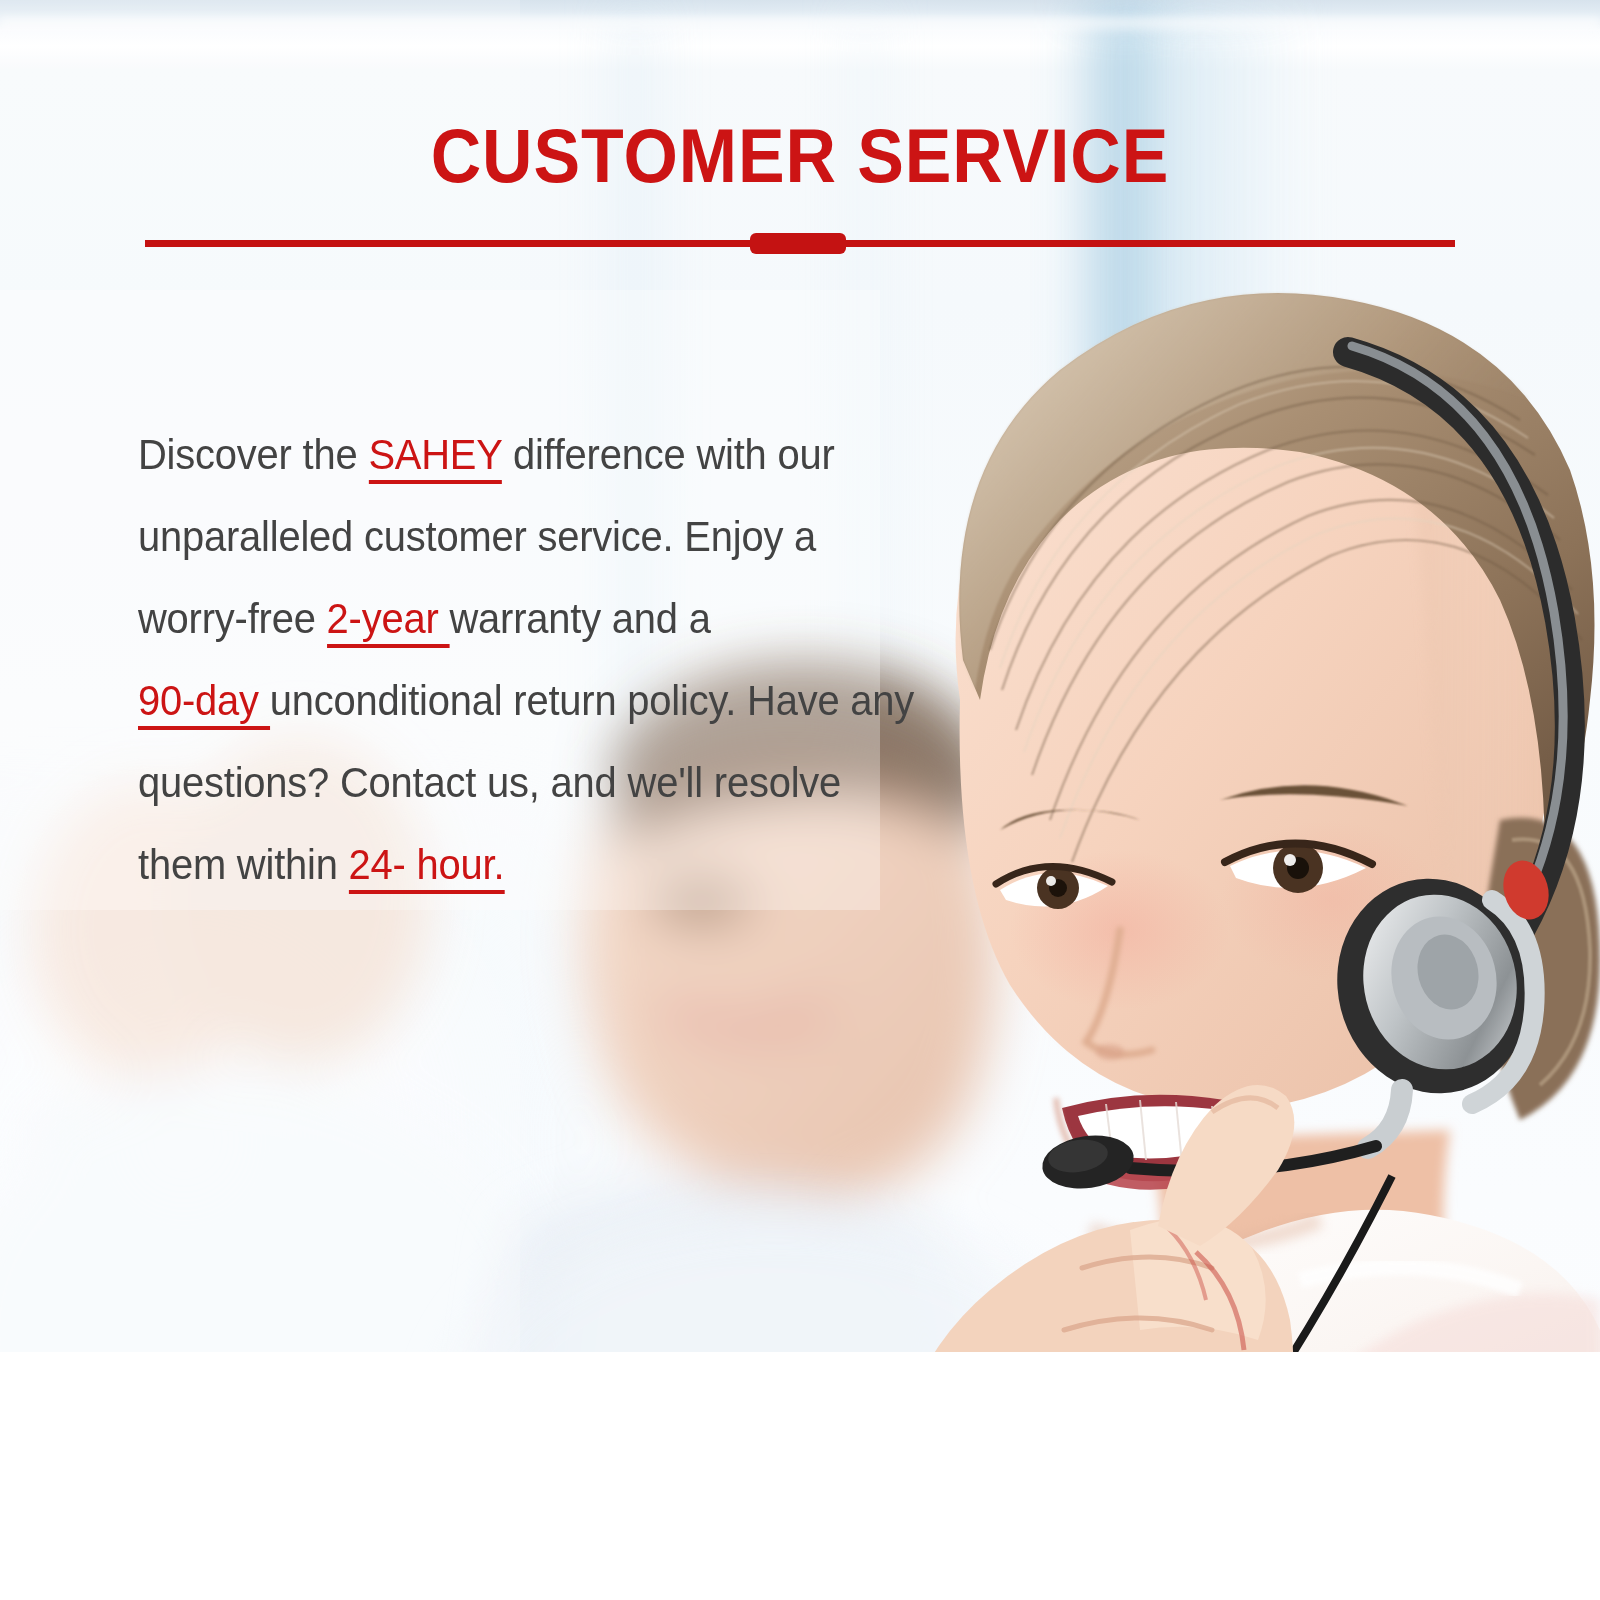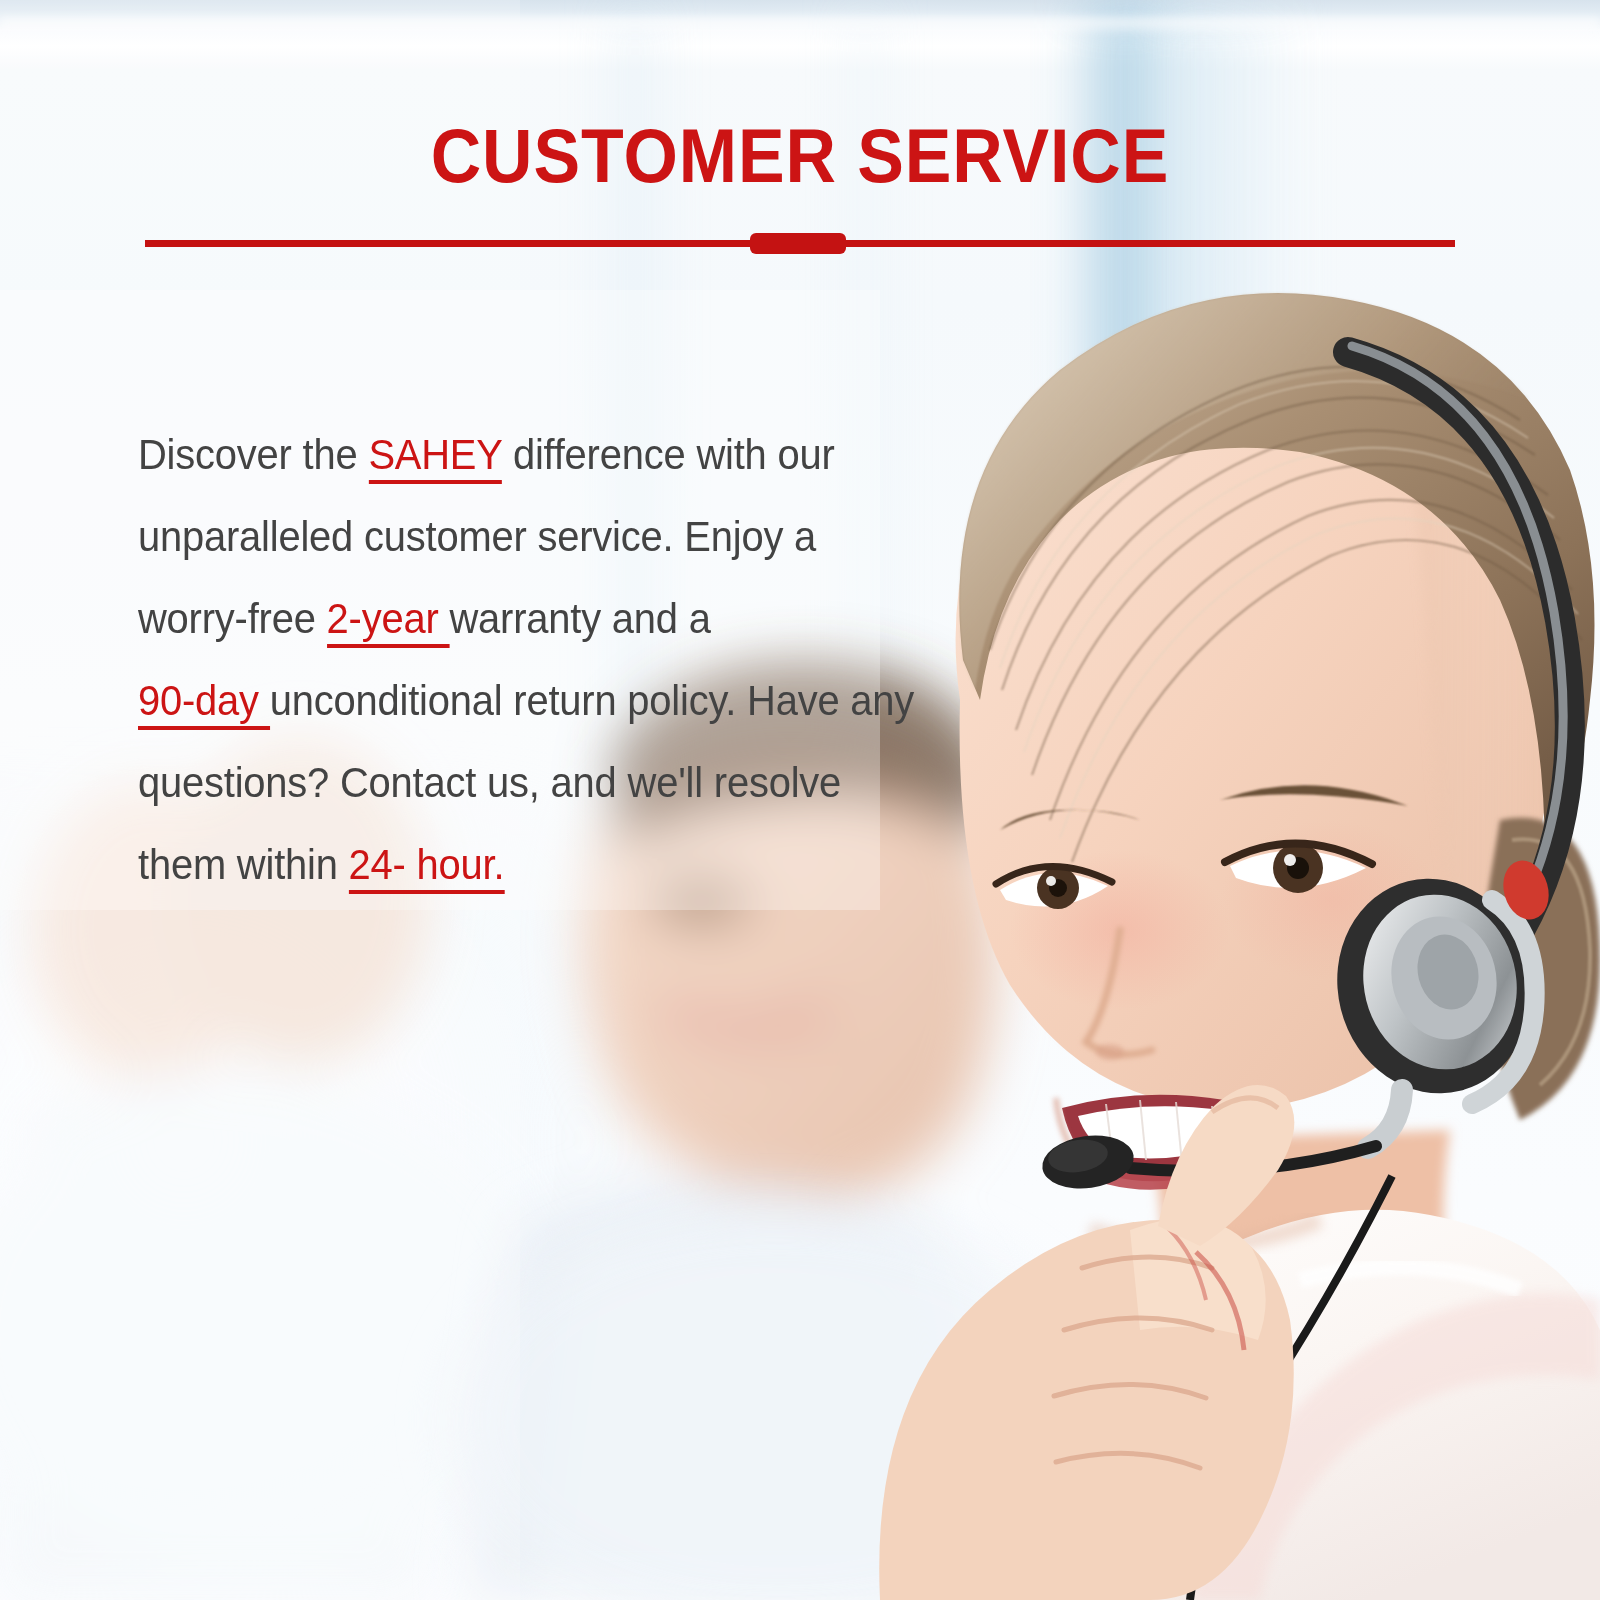--- a/index.html
+++ b/index.html
@@ -7,21 +7,21 @@
     padding: 0;
     background: #ffffff;
   }
   body {
     font-family: "Liberation Sans", sans-serif;
   }
 
   #banner {
     position: relative;
     width: 1600px;
-    height: 1600px;
+    height: 1352px;
     overflow: hidden;
     background: #f4f8fb;
   }
 
   
   .bg-base {
     position: absolute;
     inset: 0;
     background:
       linear-gradient(180deg,

